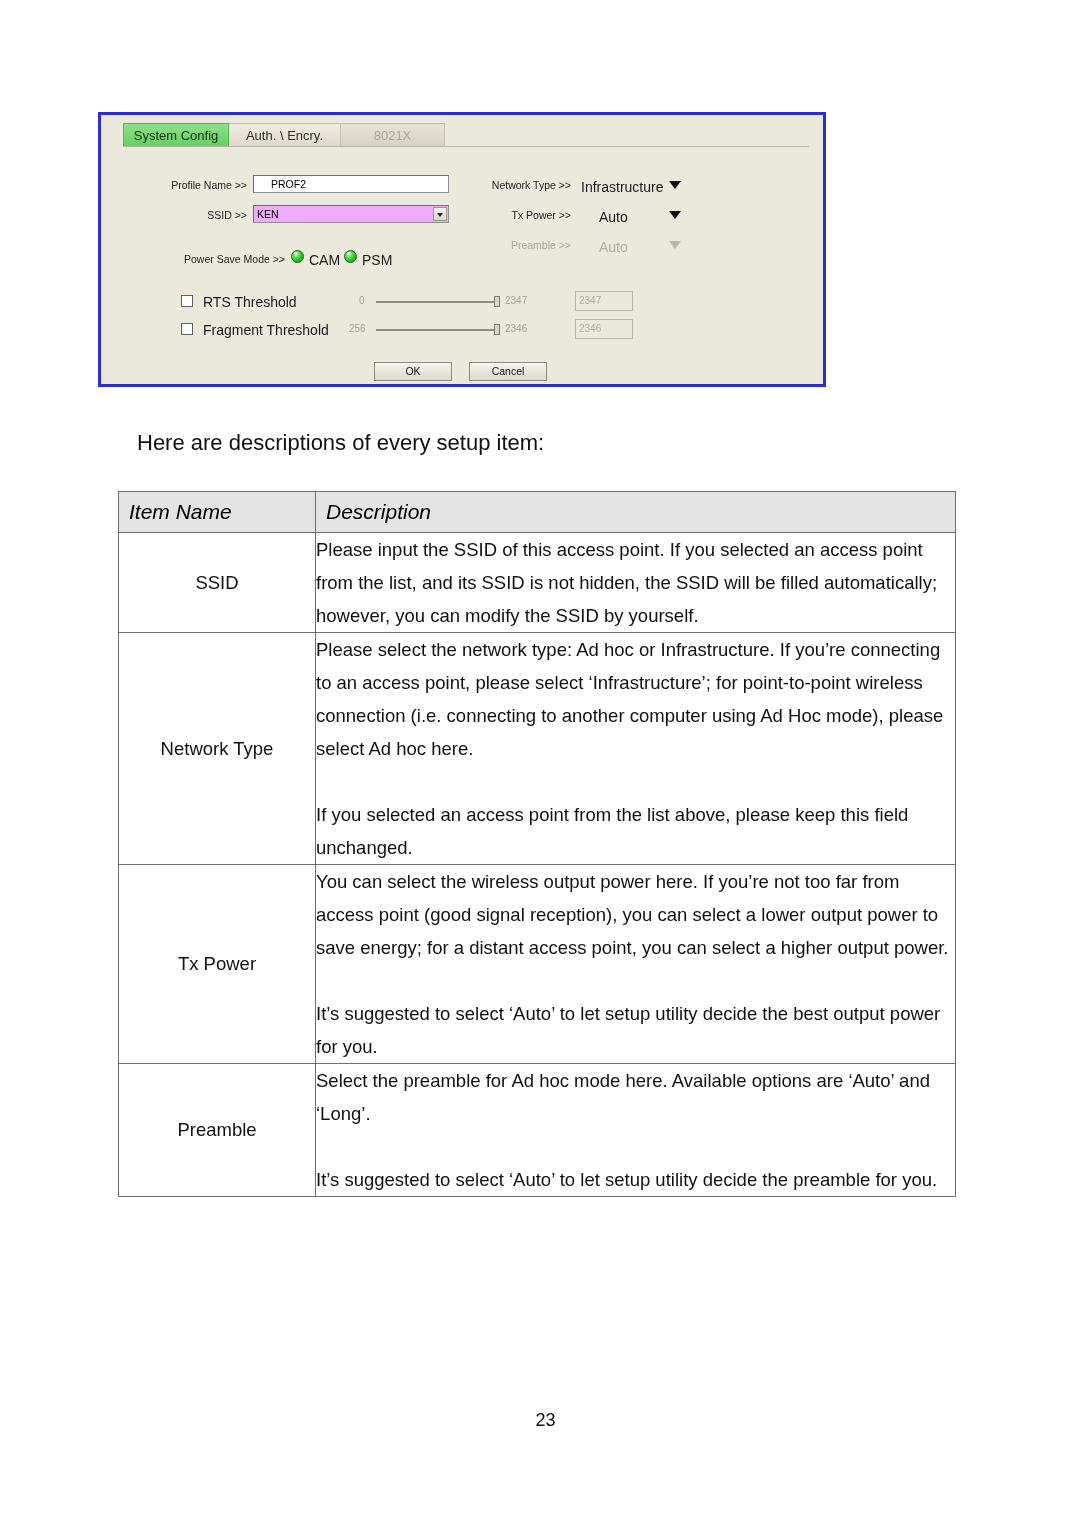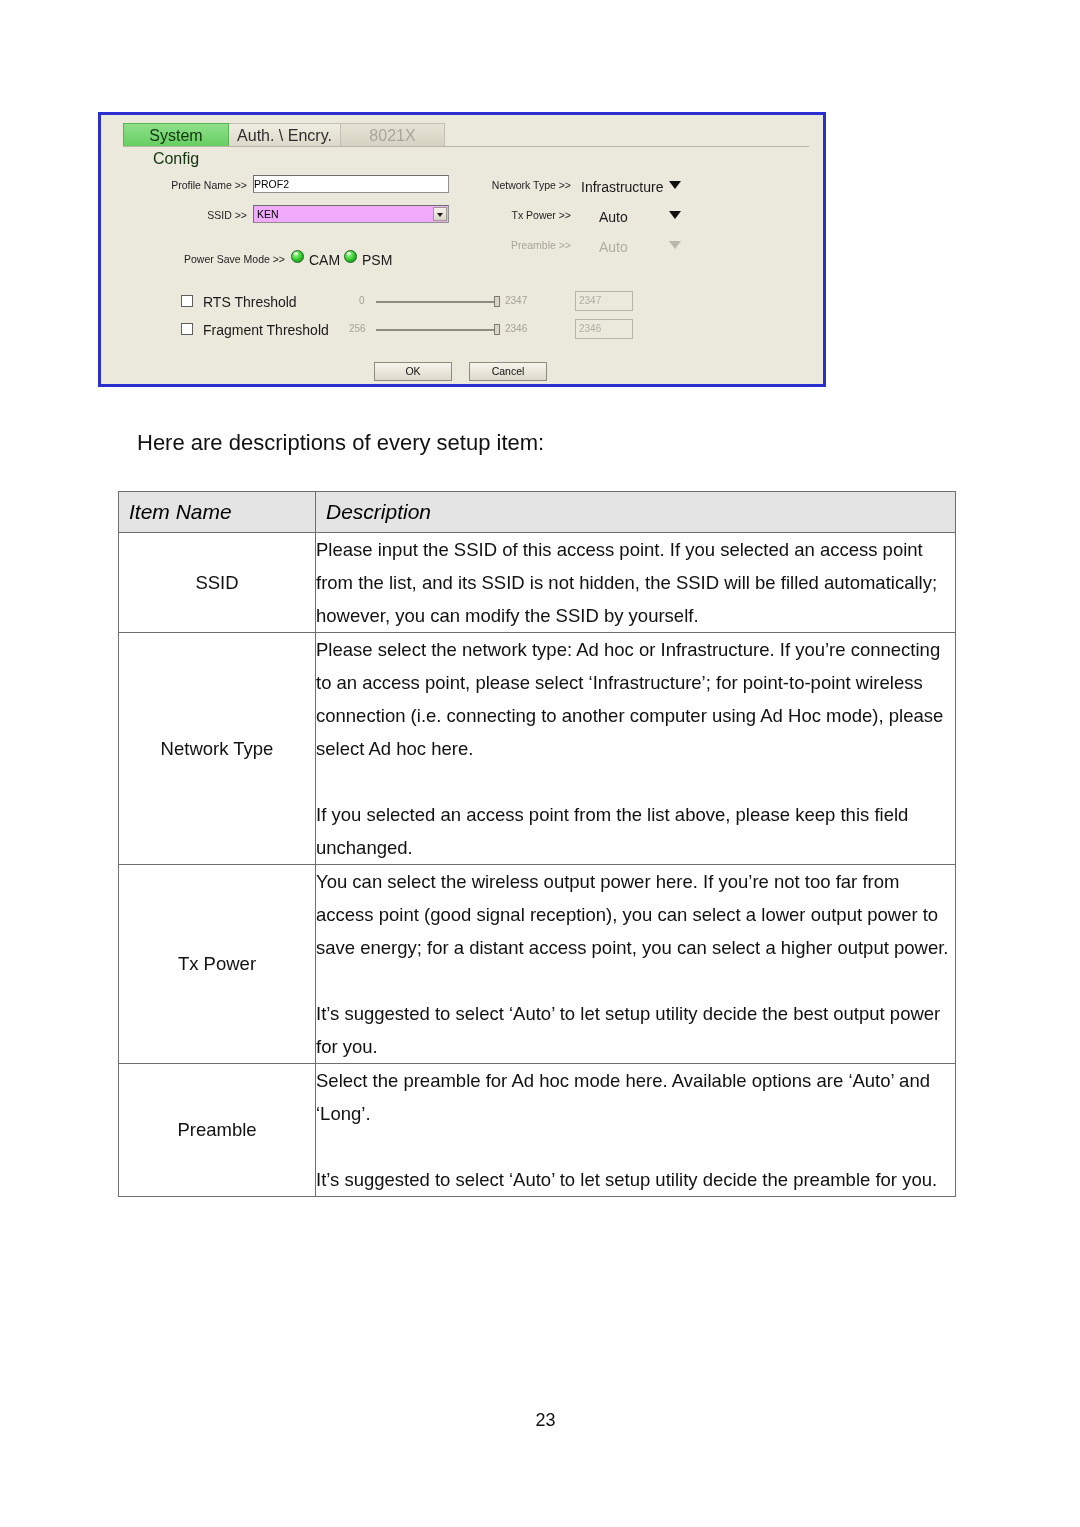--- a/index.html
+++ b/index.html
@@ -39,21 +39,21 @@
     left: 22px;
     top: 31px;
     right: 14px;
     height: 1px;
     background: #b8b5a8;
   }
   .tab {
     float: left;
     height: 23px;
     line-height: 23px;
-    font-size: 16px;
+    font-size: 13px;
     text-align: center;
     box-sizing: border-box;
     color: #2d2d2d;
   }
   .tab.active {
     width: 106px;
     background: linear-gradient(180deg,#8fe08a 0%, #66cf62 100%);
     border: 1px solid #55b553;
     border-bottom: none;
     color: #11340f;
@@ -88,21 +88,21 @@
 
   .textbox {
     position: absolute;
     background: #ffffff;
     border: 1px solid #8f8f8f;
     border-top-color: #6d6d6d;
     border-left-color: #6d6d6d;
     font-size: 10.5px;
     color: #000;
     line-height: 16px;
-    padding-left: 0;
+    padding-left: 17px;
     box-sizing: border-box;
     height: 18px;
   }
   .combo {
     position: absolute;
     background: #f0abfc;
     border: 1px solid #8f8f8f;
     border-top-color: #6d6d6d;
     border-left-color: #6d6d6d;
     font-size: 10.5px;

